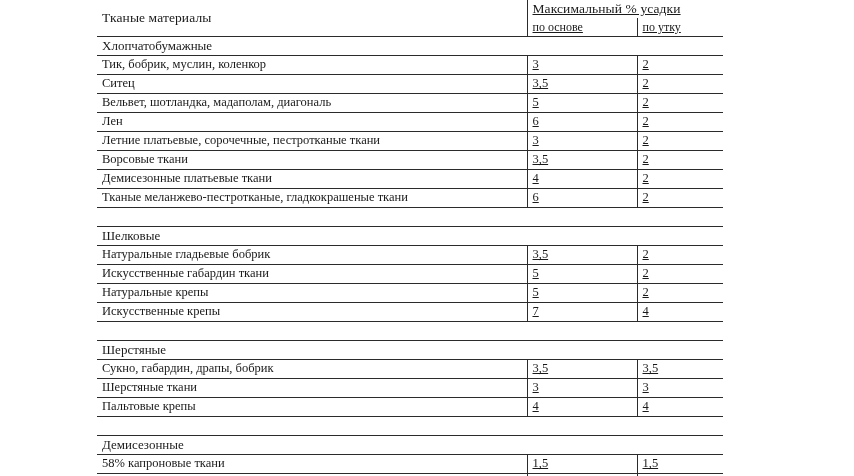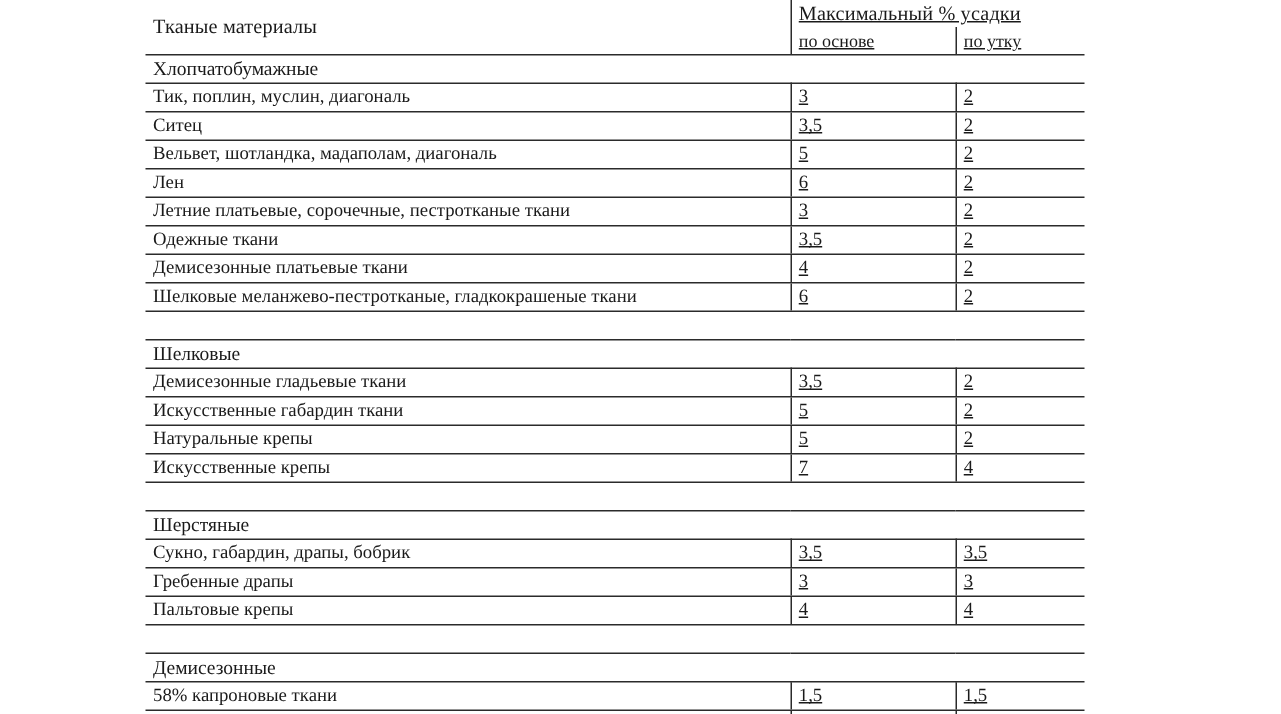--- a/index.html
+++ b/index.html
@@ -99,21 +99,21 @@
       <tr>
         <th class="hdr-sub vline-l">по основе</th>
         <th class="hdr-sub vline-l">по утку</th>
       </tr>
     </thead>
     <tbody id="tbody">
         <tr class="group-row first">
           <td colspan="3">Хлопчатобумажные</td>
         </tr>
         <tr class="data-row">
-          <td>Тик, поплин, муслин, диагональ</td>
+          <td>Тик, бобрик, муслин, коленкор</td>
           <td class="vline-l num">3</td>
           <td class="vline-l num">2</td>
         </tr>
         <tr class="data-row">
           <td>Ситец</td>
           <td class="vline-l num">3,5</td>
           <td class="vline-l num">2</td>
         </tr>
         <tr class="data-row">
           <td>Вельвет, шотландка, мадаполам, диагональ</td>
@@ -124,42 +124,42 @@
           <td>Лен</td>
           <td class="vline-l num">6</td>
           <td class="vline-l num">2</td>
         </tr>
         <tr class="data-row">
           <td>Летние платьевые, сорочечные, пестротканые ткани</td>
           <td class="vline-l num">3</td>
           <td class="vline-l num">2</td>
         </tr>
         <tr class="data-row">
-          <td>Одежные ткани</td>
+          <td>Ворсовые ткани</td>
           <td class="vline-l num">3,5</td>
           <td class="vline-l num">2</td>
         </tr>
         <tr class="data-row">
           <td>Демисезонные платьевые ткани</td>
           <td class="vline-l num">4</td>
           <td class="vline-l num">2</td>
         </tr>
         <tr class="data-row">
-          <td>Шелковые меланжево-пестротканые, гладкокрашеные ткани</td>
+          <td>Тканые меланжево-пестротканые, гладкокрашеные ткани</td>
           <td class="vline-l num">6</td>
           <td class="vline-l num">2</td>
         </tr>
         <tr class="spacer-row">
           <td colspan="3"></td>
         </tr>
         <tr class="group-row">
           <td colspan="3">Шелковые</td>
         </tr>
         <tr class="data-row">
-          <td>Демисезонные гладьевые ткани</td>
+          <td>Натуральные гладьевые бобрик</td>
           <td class="vline-l num">3,5</td>
           <td class="vline-l num">2</td>
         </tr>
         <tr class="data-row">
           <td>Искусственные габардин ткани</td>
           <td class="vline-l num">5</td>
           <td class="vline-l num">2</td>
         </tr>
         <tr class="data-row">
           <td>Натуральные крепы</td>
@@ -176,21 +176,21 @@
         </tr>
         <tr class="group-row">
           <td colspan="3">Шерстяные</td>
         </tr>
         <tr class="data-row">
           <td>Сукно, габардин, драпы, бобрик</td>
           <td class="vline-l num">3,5</td>
           <td class="vline-l num">3,5</td>
         </tr>
         <tr class="data-row">
-          <td>Гребенные драпы</td>
+          <td>Шерстяные ткани</td>
           <td class="vline-l num">3</td>
           <td class="vline-l num">3</td>
         </tr>
         <tr class="data-row">
           <td>Пальтовые крепы</td>
           <td class="vline-l num">4</td>
           <td class="vline-l num">4</td>
         </tr>
         <tr class="spacer-row">
           <td colspan="3"></td>

